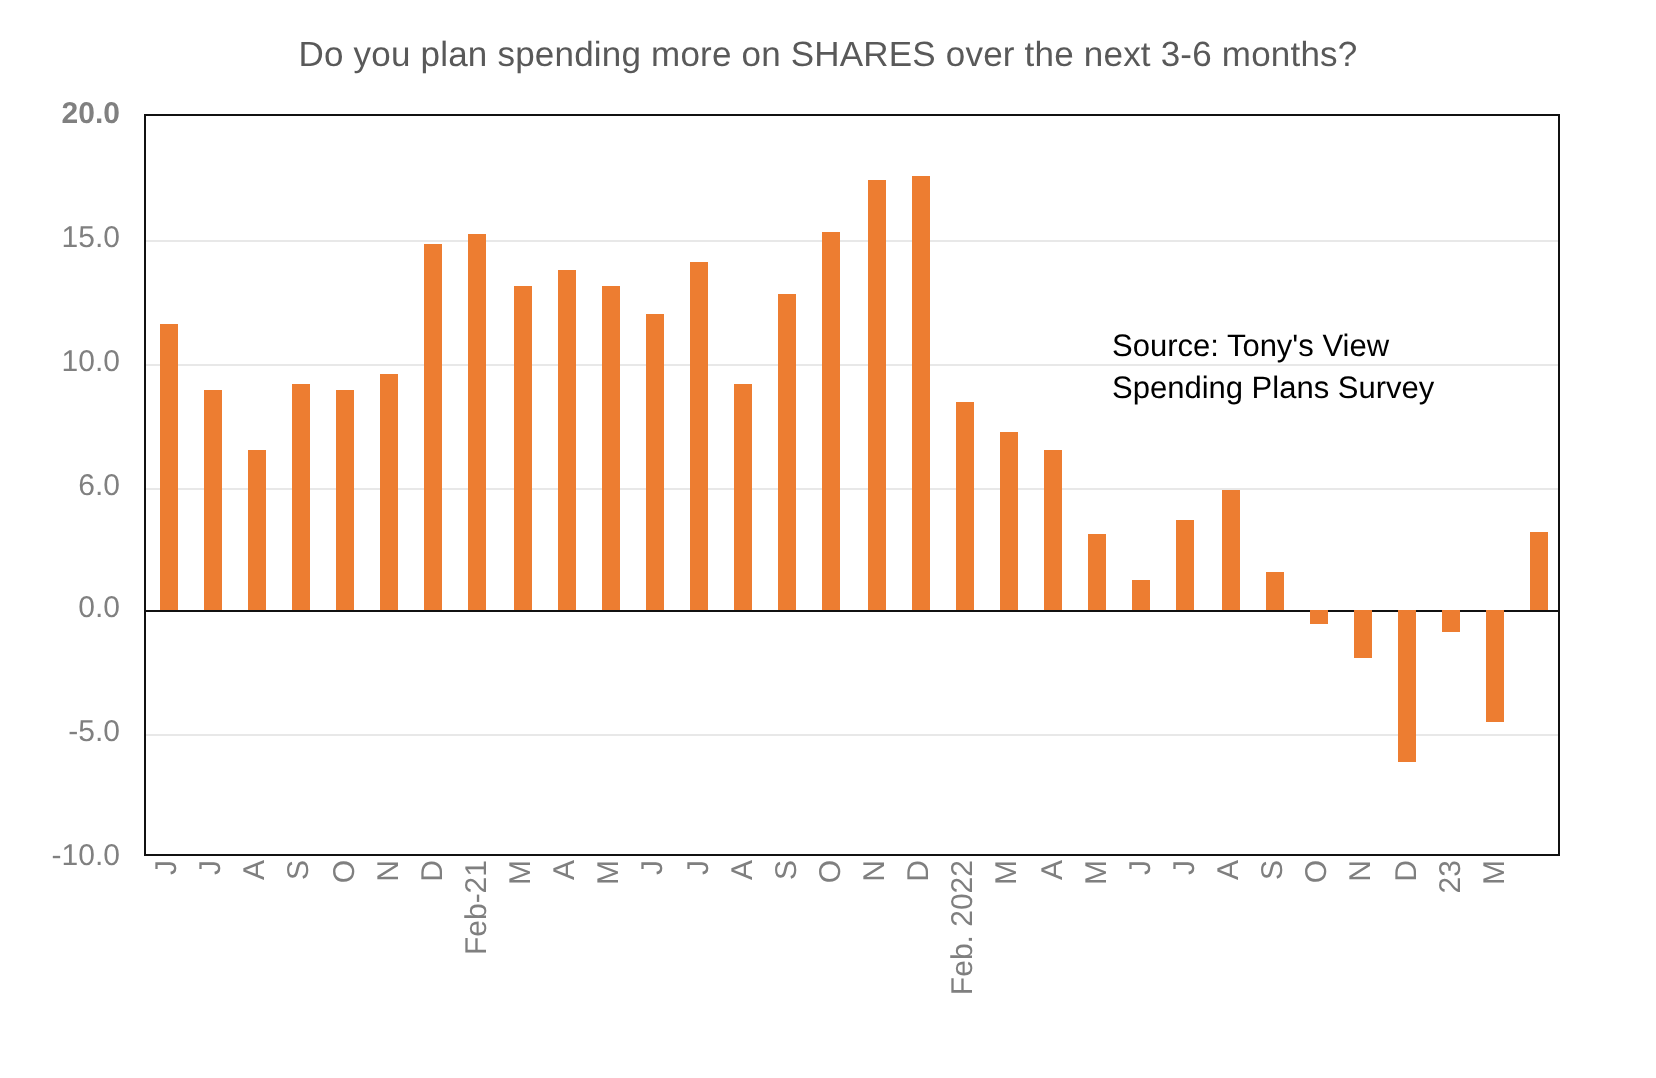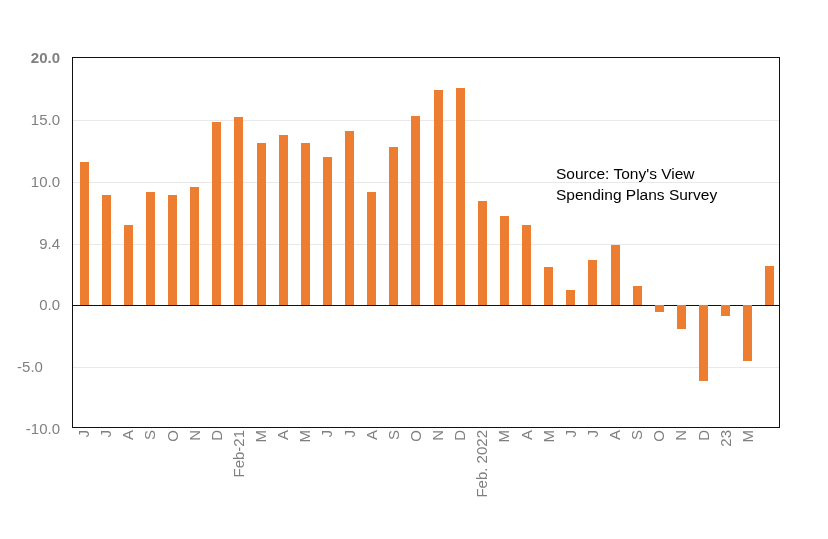--- a/index.html
+++ b/index.html
@@ -119,28 +119,29 @@
     line-height: 21px;
     white-space: pre-line;
     margin-top: 13px;
   }
 </style>
 </head>
 <body>
 
 <div id="chart-root">
 
+  <div id="chart-title">Do you plan spending more on SHARES over the next 3-6 months?</div>
 
   <div id="y-axis">
       <div class="y-tick-lbl" style="top: 0px; font-weight: bold;">20.0</div>
       <div class="y-tick-lbl" style="top: 61.8333px;">15.0</div>
       <div class="y-tick-lbl" style="top: 123.667px; margin-left: 36px;">10.0</div>
-      <div class="y-tick-lbl" style="top: 185.5px;">9.4</div>
+      <div class="y-tick-lbl" style="top: 185.5px;">6.0</div>
       <div class="y-tick-lbl" style="top: 247.333px;">0.0</div>
-      <div class="y-tick-lbl" style="top: 309.167px; text-align: center;">-5.0</div>
+      <div class="y-tick-lbl" style="top: 309.167px;">-5.0</div>
       <div class="y-tick-lbl" style="top: 371px; margin-left: 44px;">-10.0</div>
     </div>
 
   <div id="plot-area">
     <div id="gridlines">
         <div class="gridline" style="top: 61.8333px;"></div>
         <div class="gridline" style="top: 123.667px;"></div>
         <div class="gridline" style="top: 185.5px;"></div>
         <div class="gridline" style="top: 309.167px;"></div>
       </div>

